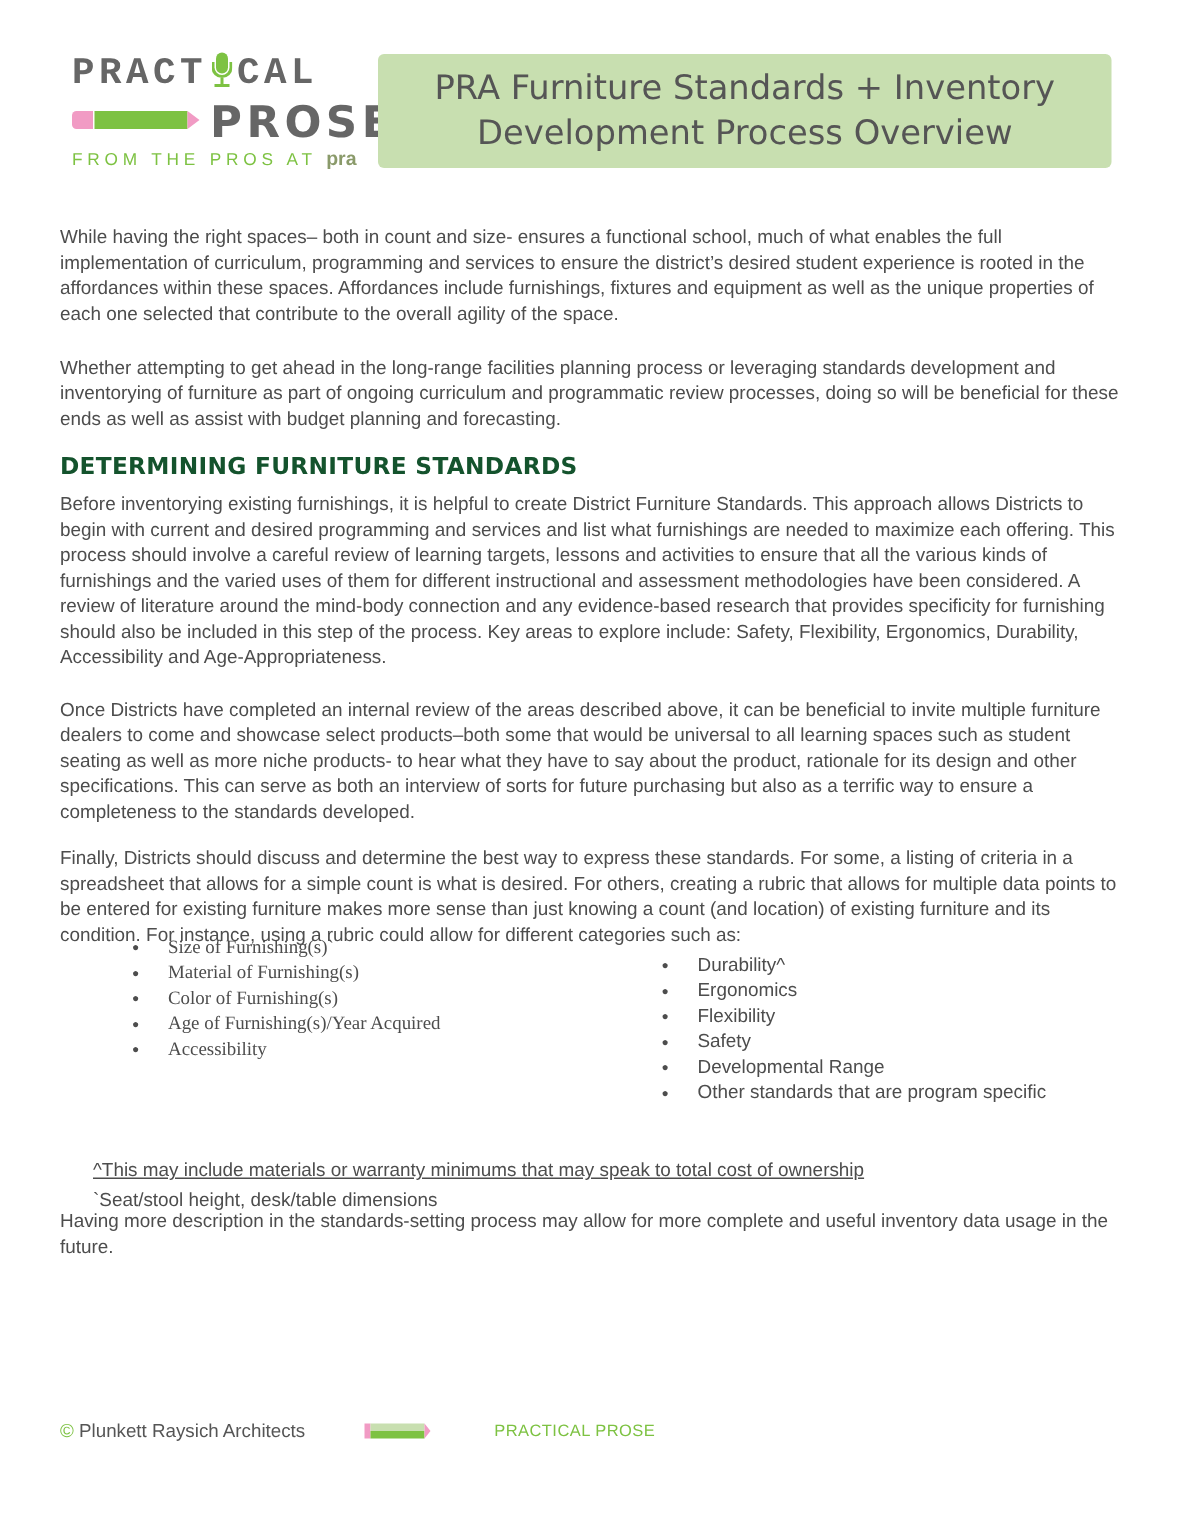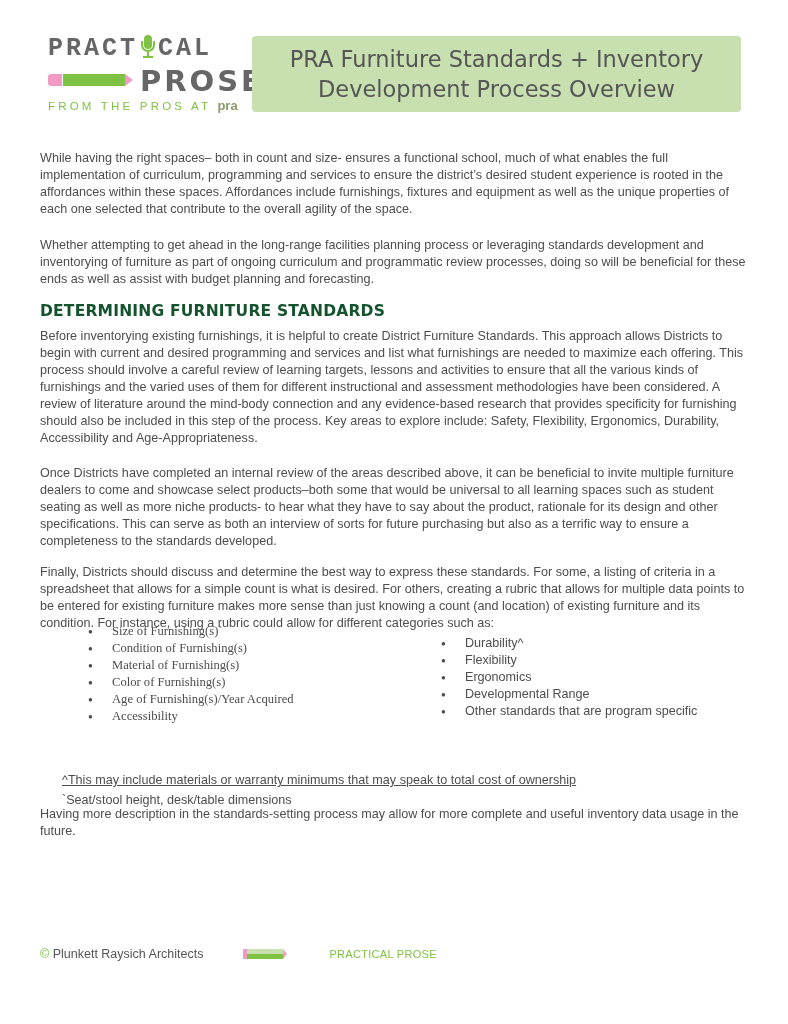--- a/index.html
+++ b/index.html
@@ -90,30 +90,30 @@
 <div class="content">
   <p class="p1">While having the right spaces– both in count and size- ensures a functional school, much of what enables the full implementation of curriculum, programming and services to ensure the district’s desired student experience is rooted in the affordances within these spaces.  Affordances include furnishings, fixtures and equipment as well as the unique properties of each one selected that contribute to the overall agility of the space.</p>
   <p class="p2">Whether attempting to get ahead in the long-range facilities planning process or leveraging standards development and inventorying of furniture as part of ongoing curriculum and programmatic review processes, doing so will be beneficial for these ends as well as assist with budget planning and forecasting.</p>
   <div class="h1">DETERMINING FURNITURE STANDARDS</div>
   <p class="p3">Before inventorying existing furnishings, it is helpful to create District Furniture Standards.  This approach allows Districts to begin with current and desired programming and services and list what furnishings are needed to maximize each offering.  This process should involve a careful review of learning targets, lessons and activities to ensure that all the various kinds of furnishings and the varied uses of them for different instructional and assessment methodologies have been considered.  A review of literature around the mind-body connection and any evidence-based research that provides specificity for furnishing should also be included in this step of the process. Key areas to explore include: Safety, Flexibility, Ergonomics, Durability, Accessibility and Age-Appropriateness.</p>
   <p class="p4">Once Districts have completed an internal review of the areas described above, it can be beneficial to invite multiple furniture dealers to come and showcase select products–both some that would be universal to all learning spaces such as student seating as well as more niche products- to hear what they have to say about the product, rationale for its design and other specifications. This can serve as both an interview of sorts for future purchasing but also as a terrific way to ensure a completeness to the standards developed.</p>
   <p class="p5">Finally, Districts should discuss and determine the best way to express these standards.  For some, a listing of criteria in a spreadsheet that allows for a simple count is what is desired.  For others, creating a rubric that allows for multiple data points to be entered for existing furniture makes more sense than just knowing a count (and location) of existing furniture and its condition.  For instance, using a rubric could allow for different categories such as:</p>
 
   <ul class="list list-left">
     <li>Size of Furnishing(s)`</li>
-    <li>Condition of Furnishing(s)</li>
     <li>Material of Furnishing(s)</li>
     <li>Color of Furnishing(s)</li>
     <li>Age of Furnishing(s)/Year Acquired</li>
     <li>Accessibility</li>
   </ul>
   <ul class="list list-right">
     <li>Durability^</li>
+    <li>Ergonomics</li>
     <li>Flexibility</li>
-    <li>Ergonomics</li>
+    <li>Safety</li>
     <li>Developmental Range</li>
     <li>Other standards that are program specific</li>
   </ul>
 
   <div class="foot1">`Seat/stool height, desk/table dimensions</div>
   <div class="foot2">^This may include materials or warranty minimums that may speak to total cost of ownership</div>
   <p class="p6">Having more description in the standards-setting process may allow for more complete and useful inventory data usage in the future.</p>
 </div>
 
 <div class="footer">

